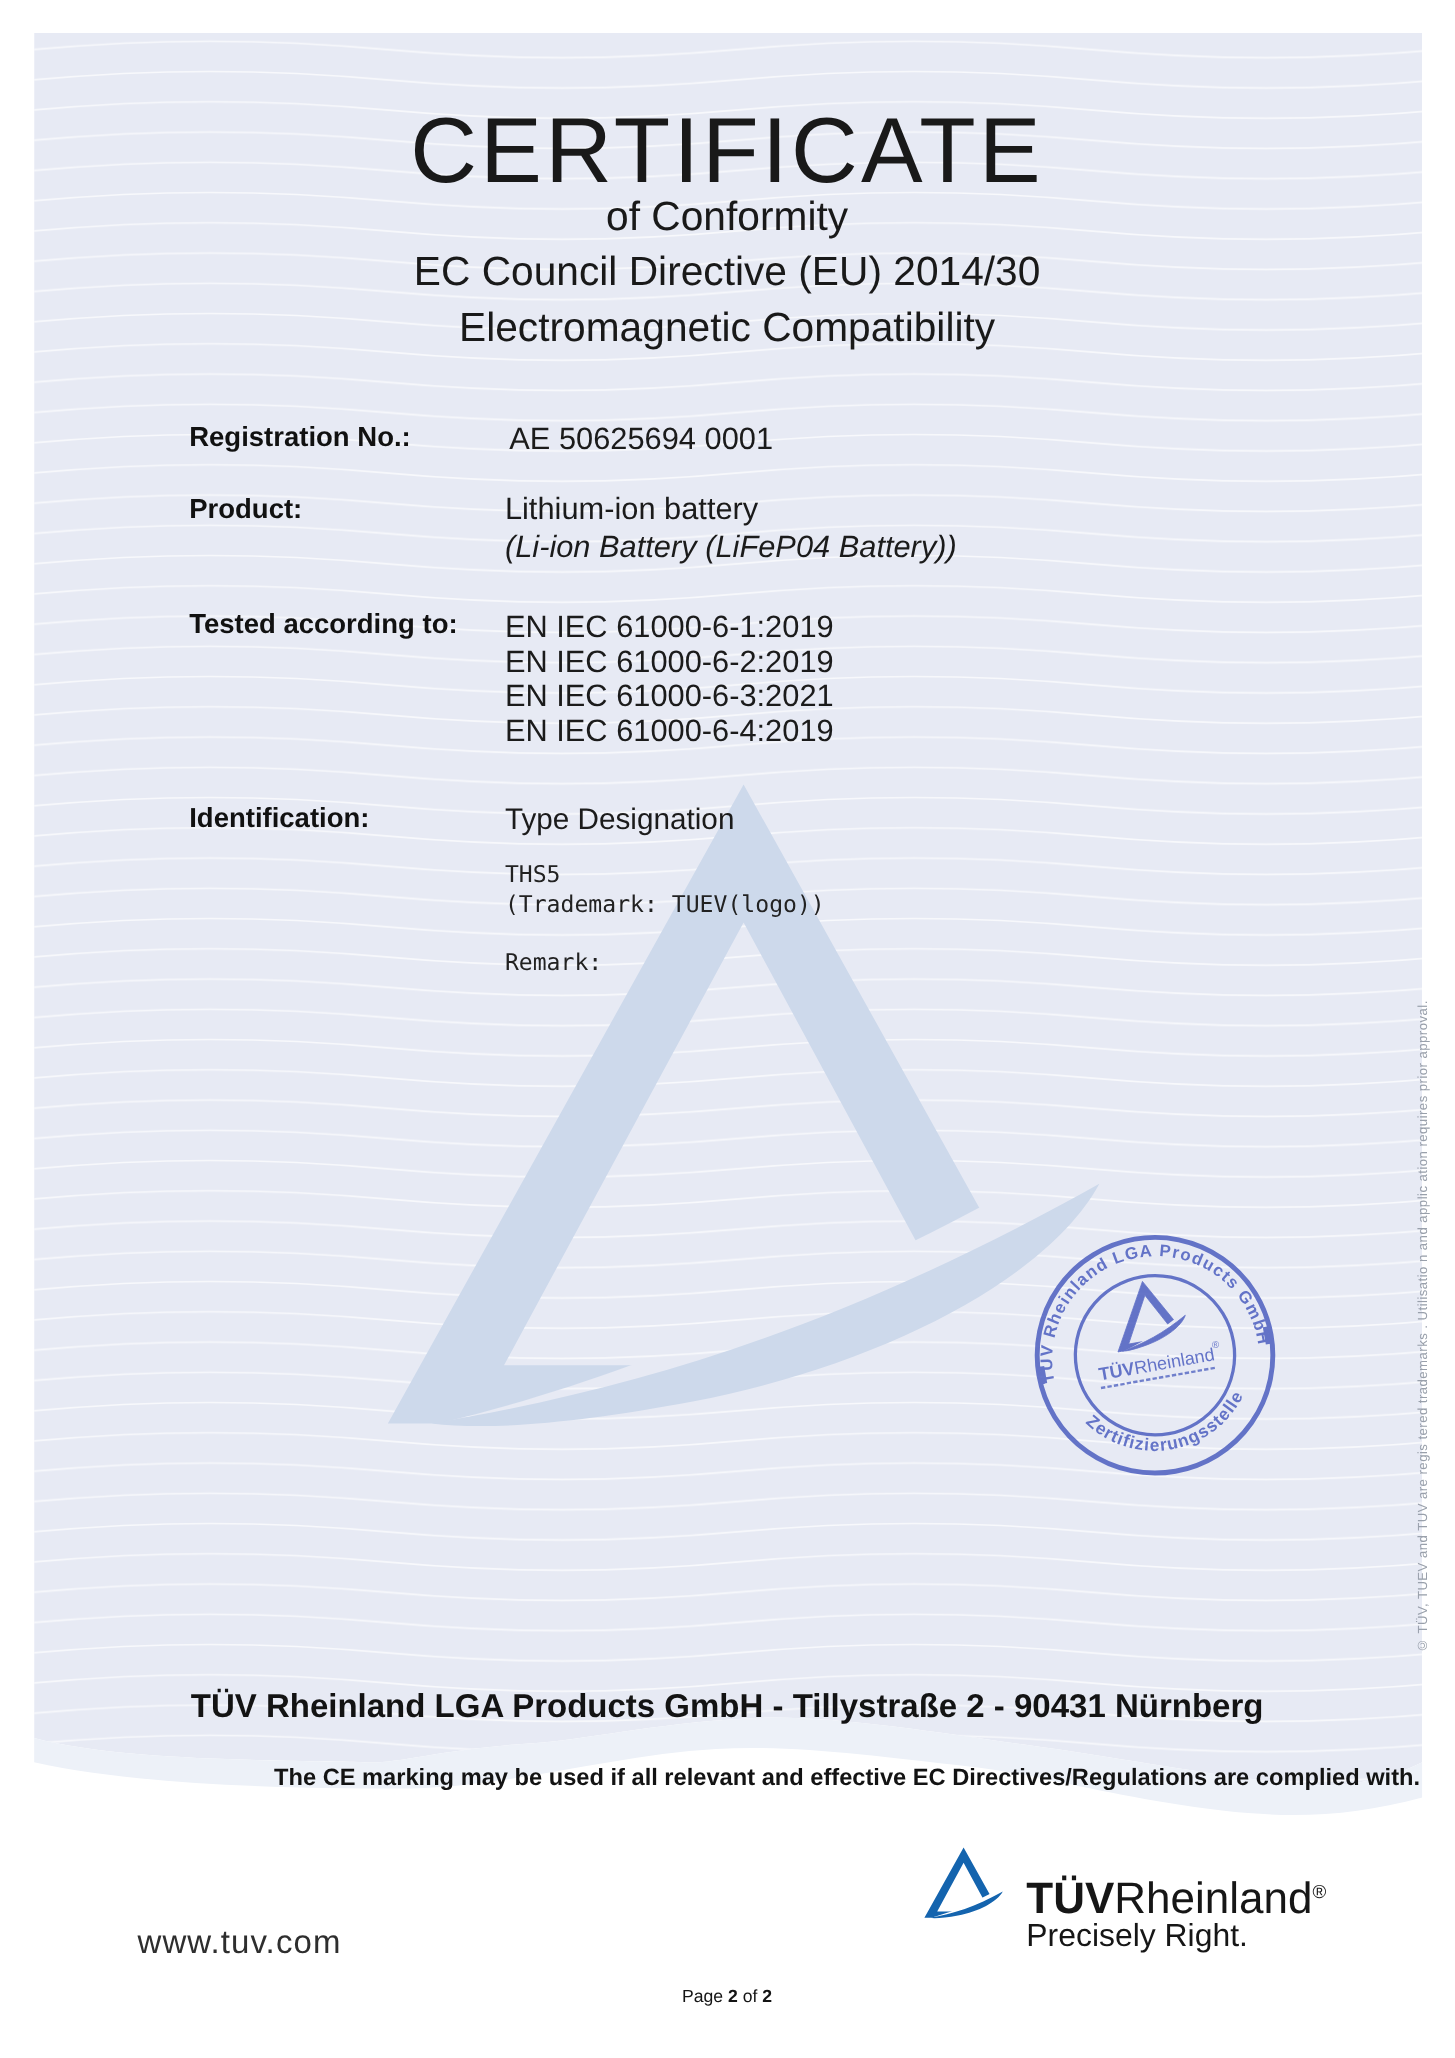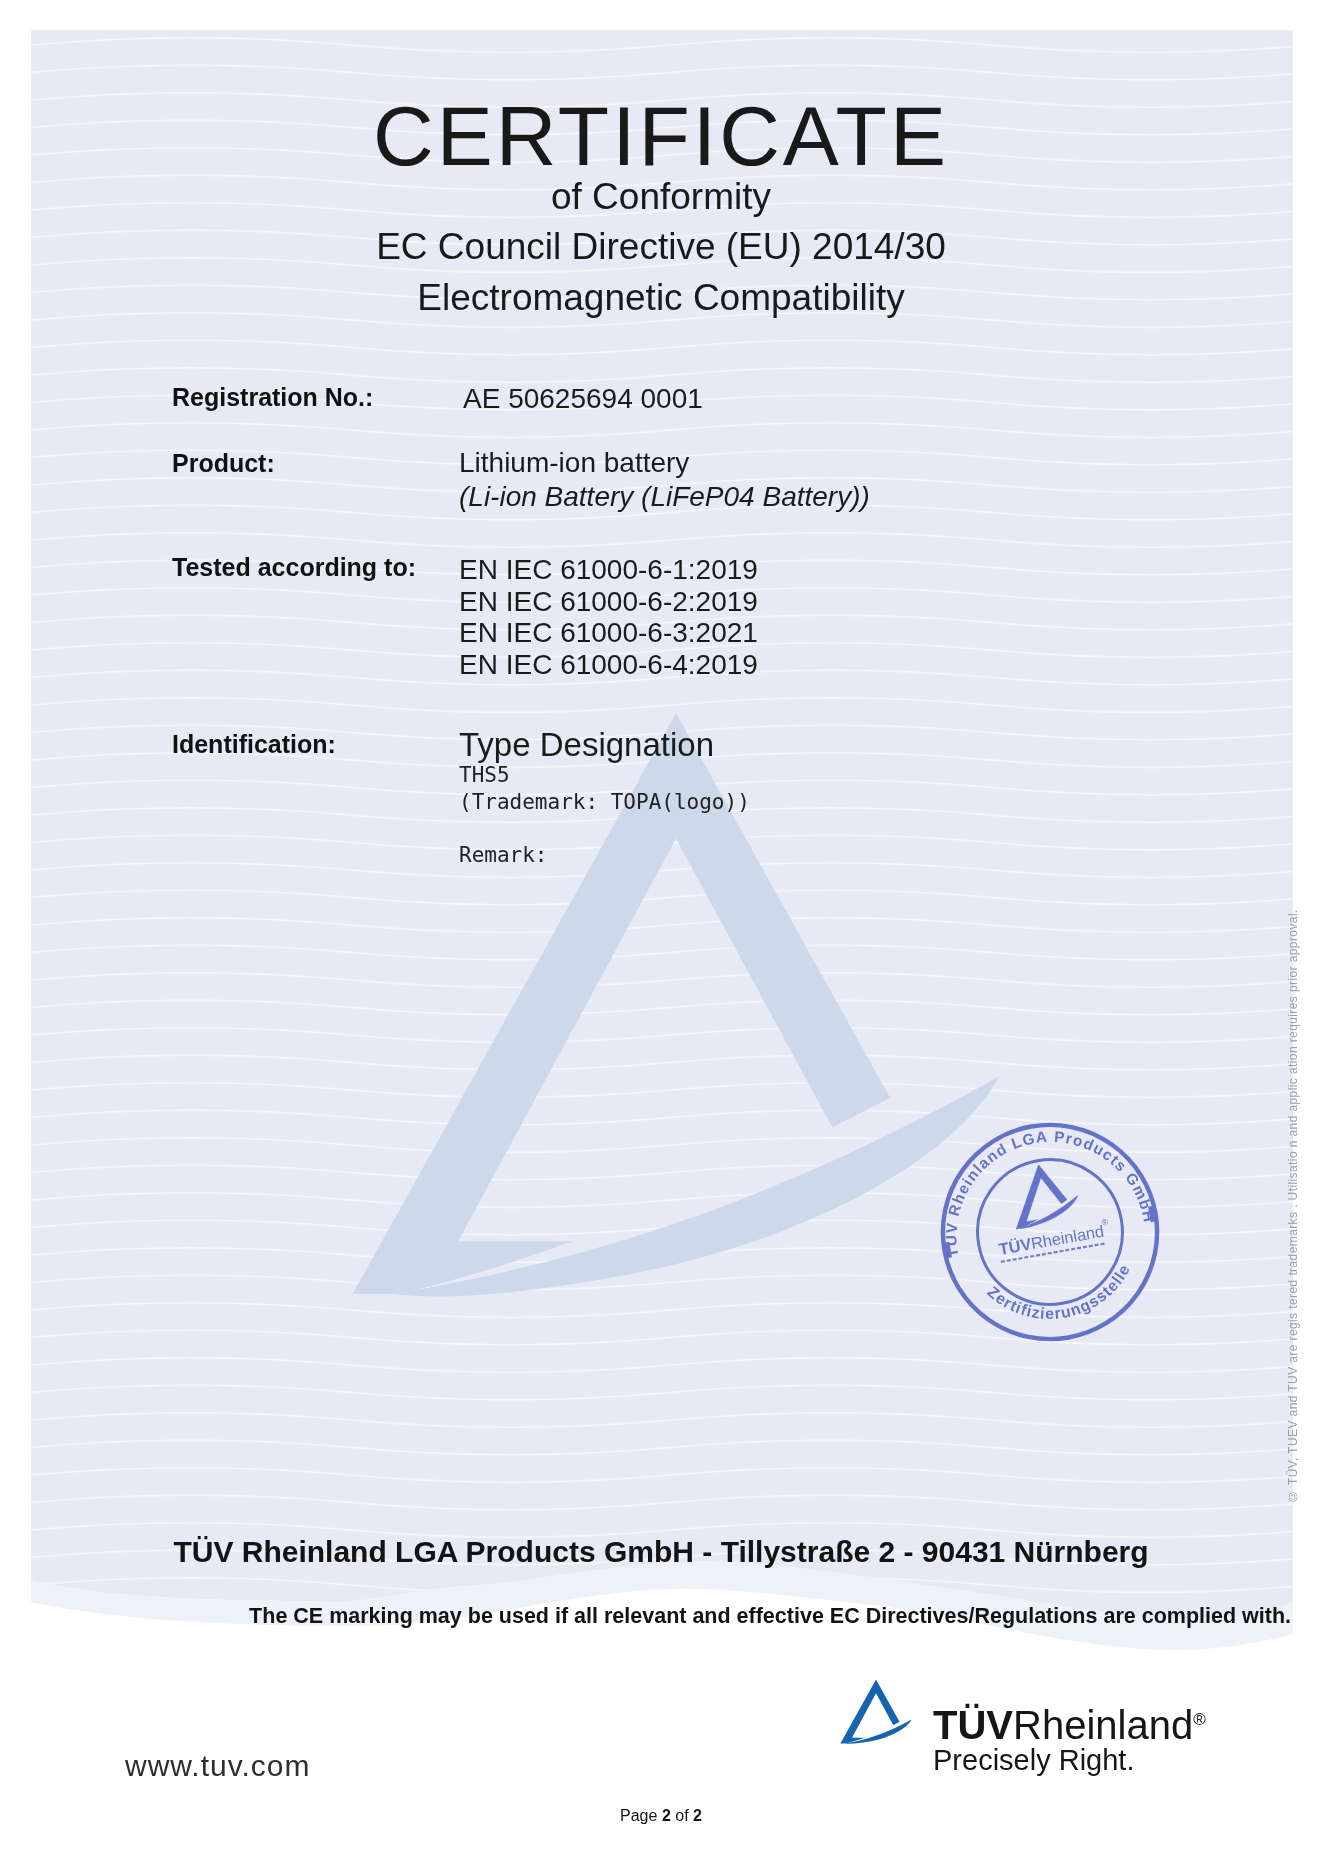--- a/index.html
+++ b/index.html
@@ -10,21 +10,21 @@
   .bg-svg{position:absolute;left:31px;top:30px;}
   
   .head-wrap{position:absolute;left:31px;width:1260px;text-align:center;color:#191919;}
   .title-main{top:94px;font-size:84px;letter-spacing:3px;font-weight:400;line-height:1;}
   .subtitle{font-size:37px;font-weight:400;line-height:1;}
   .sub1{top:178px;} .sub2{top:228px;} .sub3{top:279px;}
   
   .flabel{position:absolute;left:172px;font-size:25px;font-weight:bold;color:#111;}
   .fval{position:absolute;left:459px;font-size:28px;line-height:32px;color:#1b1b1b;}
   .fval.italic{font-style:italic;}
-  .mono{font-family:"DejaVu Sans Mono",monospace;font-size:21px;line-height:27px;color:#222;}
+  .mono{font-family:"DejaVu Sans Mono",monospace;font-size:21px;line-height:27px;color:#222;margin-top:20px;}
   
   .stamp{position:absolute;left:931px;top:1113px;width:238px;height:238px;
          transform:rotate(-10deg);opacity:.85;}
   
   .side-note{position:absolute;left:1286px;top:918px;height:585px;width:24px;
              writing-mode:vertical-rl;transform:rotate(180deg);
              font-size:12px;letter-spacing:.4px;color:#99a0ab;white-space:nowrap;}
   
   .address{position:absolute;left:31px;width:1260px;top:1535px;text-align:center;
            font-size:30px;font-weight:bold;color:#131313;}
@@ -96,23 +96,23 @@
   <div class="fval" style="top:447px">Lithium-ion battery</div>
   <div class="fval italic" style="top:481px">(Li-ion Battery (LiFeP04 Battery))</div>
 
   <div class="flabel" style="top:553px">Tested according to:</div>
   <div class="fval" style="top:554px">EN IEC 61000-6-1:2019</div>
   <div class="fval" style="top:586px">EN IEC 61000-6-2:2019</div>
   <div class="fval" style="top:617px">EN IEC 61000-6-3:2021</div>
   <div class="fval" style="top:649px">EN IEC 61000-6-4:2019</div>
 
   <div class="flabel" style="top:730px">Identification:</div>
-  <div class="fval" style="top:729px;font-size:33px">Type Designation</div>
+  <div class="fval" style="top:729px;font-size:27px">Type Designation</div>
   <div class="fval mono" style="top:762px">THS5</div>
-  <div class="fval mono" style="top:789px">(Trademark: TOPA(logo))</div>
+  <div class="fval mono" style="top:789px">(Trademark: TUEV(logo))</div>
   <div class="fval mono" style="top:842px">Remark:</div>
 
   <svg class="stamp" viewBox="0 0 240 240">
     <g fill="none" stroke="currentColor" color="#4d5fc0">
       <circle cx="120" cy="120" r="108" stroke-width="4.5"></circle>
       <circle cx="120" cy="120" r="73" stroke-width="3"></circle>
       <path d="M16 112 v16" stroke-width="4.5"></path>
       <path d="M224 112 v16" stroke-width="4.5"></path>
       <defs>
         <path id="arcT" d="M 26 138 A 95 95 0 1 1 214 138"></path>

